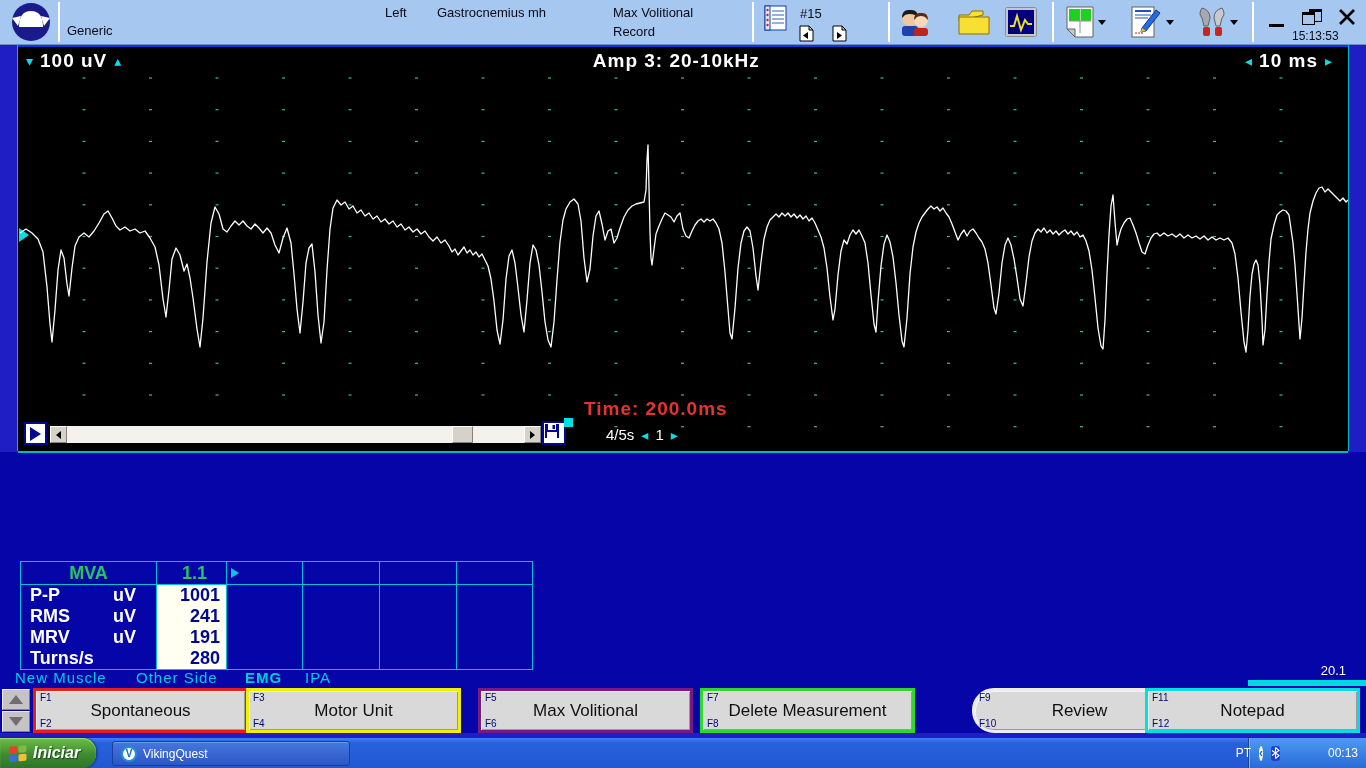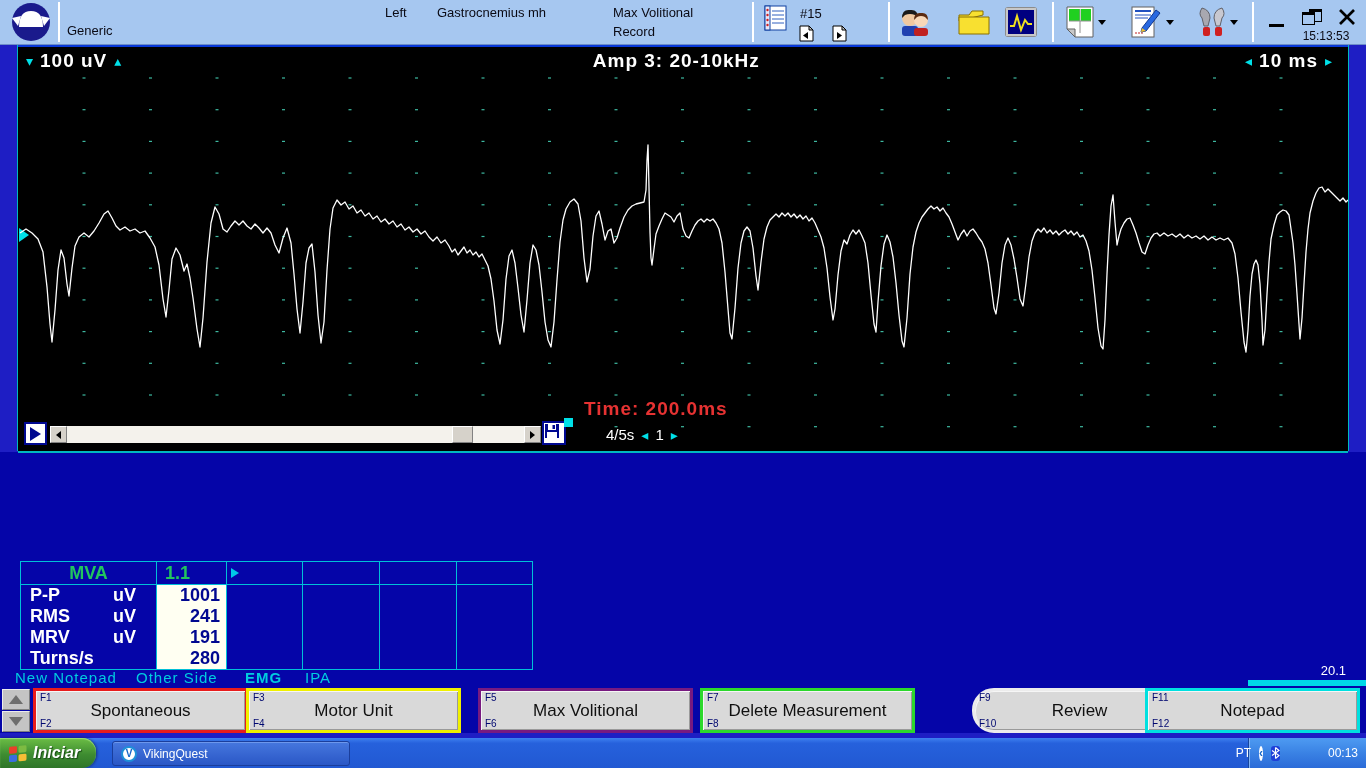--- a/index.html
+++ b/index.html
@@ -13,21 +13,21 @@
   .tb-text{position:absolute;font-size:13px;color:#0A0A14;white-space:nowrap;}
   .tsep{position:absolute;top:2px;width:2px;height:40px;background:#FFFFFF;}
   .tbtn{position:absolute;background:none;border:none;padding:0;margin:0;cursor:pointer;}
   .logo-box{position:absolute;left:9px;top:1px;width:44px;height:42px;}
   .dd-arrow{position:absolute;width:0;height:0;border-left:4px solid transparent;
             border-right:4px solid transparent;border-top:5px solid #000;}
   .win-min{position:absolute;left:1270px;top:24px;width:15px;height:3px;background:#000;}
   .win-restore{position:absolute;left:1303px;top:9px;width:20px;height:16px;}
   .win-restore .back{position:absolute;right:0;top:0;width:11px;height:9px;border:1px solid #000;border-top-width:3px;}
   .win-restore .front{position:absolute;left:0;bottom:0;width:11px;height:9px;border:1px solid #000;border-top-width:3px;background:#A6C7F0;}
-  .clock-small{position:absolute;left:1292px;top:29px;width:68px;font-size:12px;color:#0A0A14;text-align:center;}
+  .clock-small{position:absolute;left:1292px;top:29px;width:68px;font-size:12px;color:#0A0A14;text-align:left;}
 
   
   .strip{position:absolute;background:#1E1EC4;}
 
   
   .wavepanel{position:absolute;left:18px;top:45px;width:1330px;height:406px;background:#000;
              border-top:2px solid #0838D8;box-sizing:border-box;
              box-shadow:-1px 0 0 #00B8C0,1px 0 0 #00B8C0,0 2px 0 #00B8C0;}
   .wavepanel svg{position:absolute;left:0;top:0;}
   .scalebox{position:absolute;top:3px;display:flex;align-items:center;gap:7px;white-space:nowrap;}
@@ -533,21 +533,21 @@
 
   <div class="rtable">
     <div class="rt-white"></div>
     <div class="rt-vline" style="left:135px"></div>
     <div class="rt-vline" style="left:205px"></div>
     <div class="rt-vline" style="left:281px"></div>
     <div class="rt-vline" style="left:358px"></div>
     <div class="rt-vline" style="left:435px"></div>
     <div class="rt-hline"></div>
     <div class="rt-head" style="left:0;width:135px;text-align:center">MVA</div>
-    <div class="rt-head" style="left:144px;width:62px;text-align:left">1.1</div>
+    <div class="rt-head" style="left:124px;width:62px;text-align:right">1.1</div>
     <span class="rt-marker"></span>
 
     <div class="rt-lrow" style="top:23px">
       <span class="nm">P-P</span>
       <span class="un">uV</span>
     </div>
     <div class="rt-lrow" style="top:44px">
       <span class="nm">RMS</span>
       <span class="un">uV</span>
     </div>
@@ -560,21 +560,21 @@
       <span class="un"></span>
     </div>
     <div class="rt-vrow" style="top:23px">1001</div>
     <div class="rt-vrow" style="top:44px">241</div>
     <div class="rt-vrow" style="top:65px">191</div>
     <div class="rt-vrow" style="top:86px">280</div>
   </div>
 
   <div class="version">20.1</div>
 
-  <span class="menu-item" style="left:15px">New Notepad</span>
+  <span class="menu-item" style="left:15px">New Muscle</span>
   <span class="menu-item" style="left:136px">Other Side</span>
   <span class="menu-item menu-bold" style="left:245px">EMG</span>
   <span class="menu-item" style="left:305px">IPA</span>
   <div class="cyan-bar"></div>
 
   <button class="fk-scroll" style="top:689px">
       <span class="fk-up"></span>
     </button>
   <button class="fk-scroll" style="top:711px">
       <span class="fk-dn"></span>

